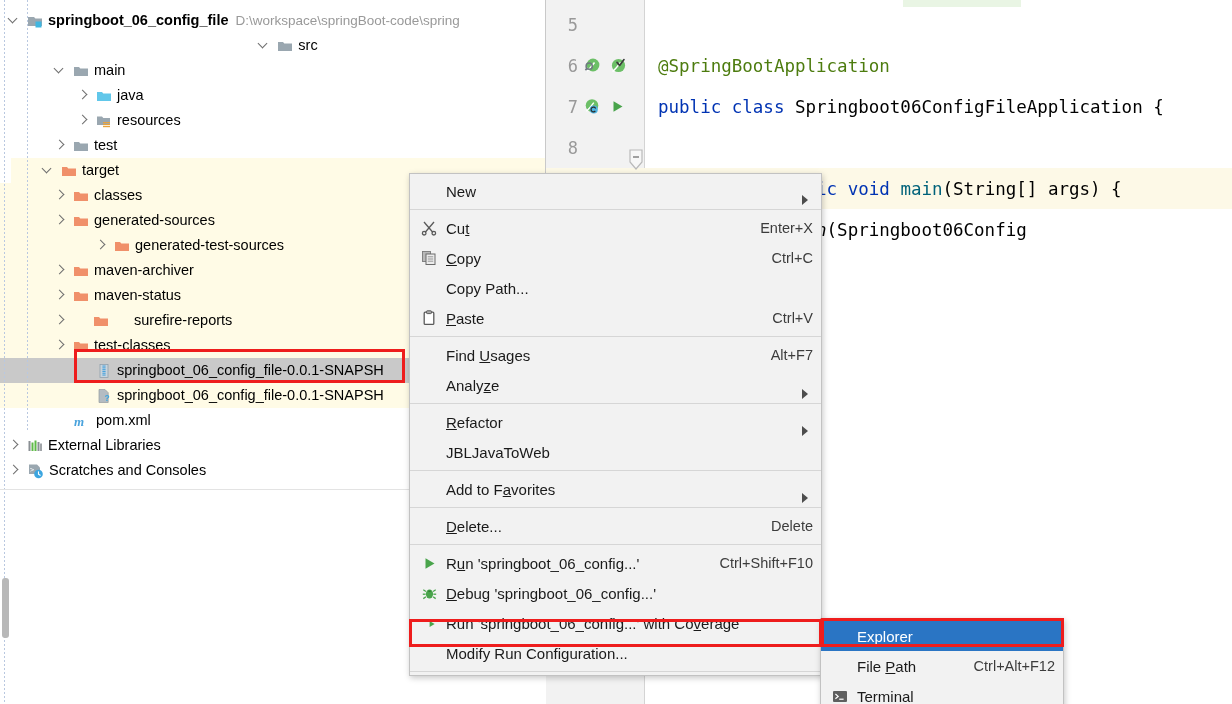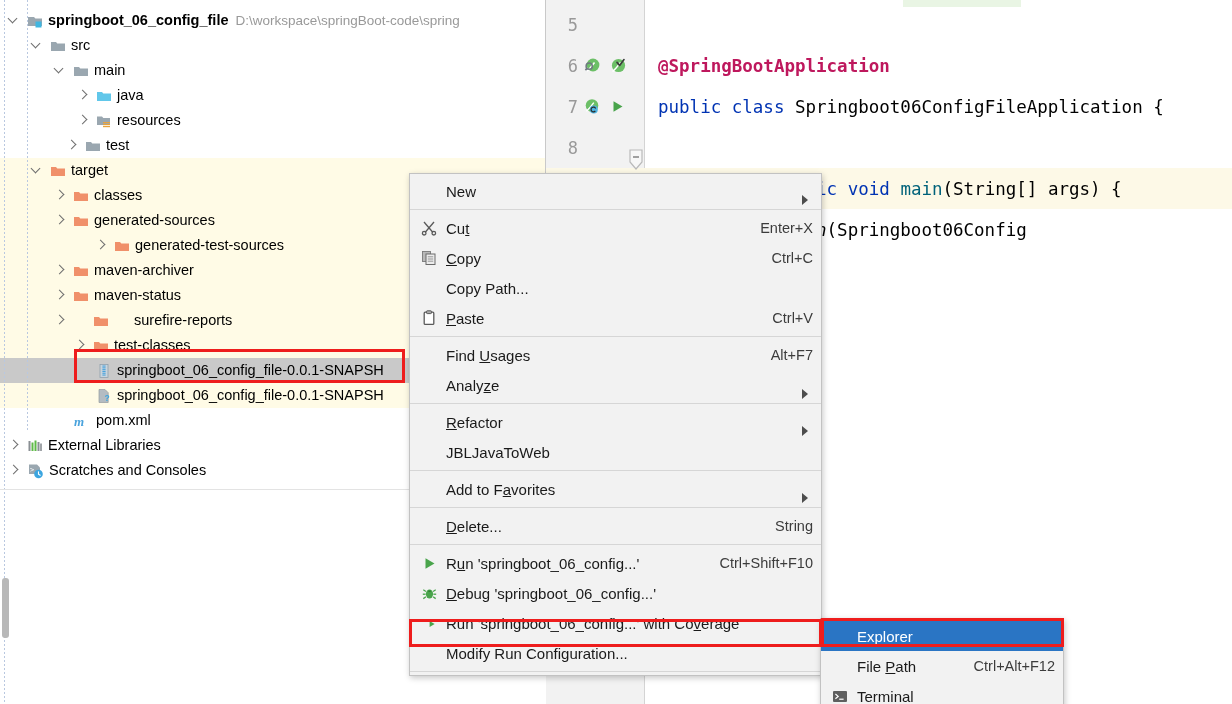--- a/index.html
+++ b/index.html
@@ -94,21 +94,21 @@
   .code-line.hl { background: #fdf9e7; }
   .lnum {
     position: absolute; left: 0; width: 32px;
     text-align: right;
     color: #999999;
     font-family: "DejaVu Sans Mono", monospace;
     font-size: 17px;
   }
   .code-text { position: absolute; left: 112px; }
   .kw   { color: #0033b3; }
-  .anno { color: #be185d; font-weight: bold; }
+  .anno { color: #4d7c0f; }
   .ident{ color: #000000; }
   .meth { color: #00627a; }
   .italic { font-style: italic; }
   #top-green-hl {
     position: absolute; left: 357px; top: 0; width: 118px; height: 7px;
     background: #e9f5e4;
   }
   #fold-marker {
     position: absolute; left: 82px; top: 148px; width: 16px; height: 26px;
   }
@@ -177,21 +177,21 @@
           <span class="arrow down" style="margin-left: 8px; margin-right: 8px;"></span>
           <span class="ic">
             <svg width="16" height="16" viewBox="0 0 16 16">
               <path d="M1 4h6l1.4 1.6H15V13H1z" fill="#9aa7b0"></path>
               <rect x="8.5" y="8.5" width="6" height="6" fill="#40b6e0"></rect>
             </svg>
           </span>
           <span class="tree-label bold">springboot_06_config_file</span>
           <span class="tree-path">D:\workspace\springBoot-code\spring</span>
         </div>
-        <div class="tree-row" style="top: 33px;">
+        <div class="tree-row" style="top: 33px; justify-content: center;">
           <span class="arrow down" style="margin-left: 31px; margin-right: 8px;"></span>
           <span class="ic">
             <svg width="16" height="16" viewBox="0 0 16 16">
               <path d="M1 4h5l1.3 1.5H15V13H1z" fill="#9aa7b0"></path>
             </svg>
           </span>
           <span class="tree-label">src</span>
         </div>
         <div class="tree-row" style="top: 58px;">
           <span class="arrow down" style="margin-left: 54px; margin-right: 8px;"></span>
@@ -216,30 +216,30 @@
           <span class="ic">
             <svg width="16" height="16" viewBox="0 0 16 16">
               <path d="M1 3.5h5l1.3 1.5H14V12H1z" fill="#9aa7b0"></path>
               <rect x="7" y="9" width="7" height="1.2" fill="#e8a33d"></rect>
               <rect x="7" y="11" width="7" height="1.2" fill="#e8a33d"></rect>
               <rect x="7" y="13" width="7" height="1.2" fill="#e8a33d"></rect>
             </svg>
           </span>
           <span class="tree-label">resources</span>
         </div>
-        <div class="tree-row" style="top: 133px; padding-left: 12px;">
+        <div class="tree-row" style="top: 133px;">
           <span class="arrow " style="margin-left: 54px; margin-right: 8px;"></span>
           <span class="ic">
             <svg width="16" height="16" viewBox="0 0 16 16">
               <path d="M1 4h5l1.3 1.5H15V13H1z" fill="#9aa7b0"></path>
             </svg>
           </span>
           <span class="tree-label">test</span>
         </div>
-        <div class="tree-row target-bg" style="top: 158px;">
+        <div class="tree-row target-bg" style="top: 158px; margin-left: 11px;">
           <span class="arrow down" style="margin-left: 31px; margin-right: 8px;"></span>
           <span class="ic">
             <svg width="16" height="16" viewBox="0 0 16 16">
               <path d="M1 4h5l1.3 1.5H15V13H1z" fill="#f0906a"></path>
             </svg>
           </span>
           <span class="tree-label">target</span>
         </div>
         <div class="tree-row target-bg" style="top: 183px;">
           <span class="arrow " style="margin-left: 54px; margin-right: 8px;"></span>
@@ -288,21 +288,21 @@
         </div>
         <div class="tree-row target-bg" style="top: 308px; gap: 20px;">
           <span class="arrow " style="margin-left: 54px; margin-right: 8px;"></span>
           <span class="ic">
             <svg width="16" height="16" viewBox="0 0 16 16">
               <path d="M1 4h5l1.3 1.5H15V13H1z" fill="#f0906a"></path>
             </svg>
           </span>
           <span class="tree-label">surefire-reports</span>
         </div>
-        <div class="tree-row target-bg" style="top: 333px; padding-left: 20px;">
+        <div class="tree-row target-bg" style="top: 333px;">
           <span class="arrow " style="margin-left: 54px; margin-right: 8px;"></span>
           <span class="ic">
             <svg width="16" height="16" viewBox="0 0 16 16">
               <path d="M1 4h5l1.3 1.5H15V13H1z" fill="#f0906a"></path>
             </svg>
           </span>
           <span class="tree-label">test-classes</span>
         </div>
         <div class="tree-row sel-bg" style="top: 358px;">
           <span class="arrow none" style="margin-left: 77px; margin-right: 8px;"></span>
@@ -485,21 +485,21 @@
       <div class="mi-sep"></div>
       <div class="mi">
         <span class="mi-icon"></span>
         <span class="mi-label">Add to F<u>a</u>vorites</span>
         <span class="submenu-arrow"></span>
       </div>
       <div class="mi-sep"></div>
       <div class="mi">
         <span class="mi-icon"></span>
         <span class="mi-label"><u>D</u>elete...</span>
-        <span class="mi-accel">String</span>
+        <span class="mi-accel">Delete</span>
       </div>
       <div class="mi-sep"></div>
       <div class="mi">
         <span class="mi-icon">
           <svg width="15" height="15" viewBox="0 0 15 15">
             <path d="M3.5 2.2 L12.5 7.5 L3.5 12.8 Z" fill="#49a44b"></path>
           </svg>
         </span>
         <span class="mi-label">R<u>u</u>n 'springboot_06_config...'</span>
         <span class="mi-accel">Ctrl+Shift+F10</span>

